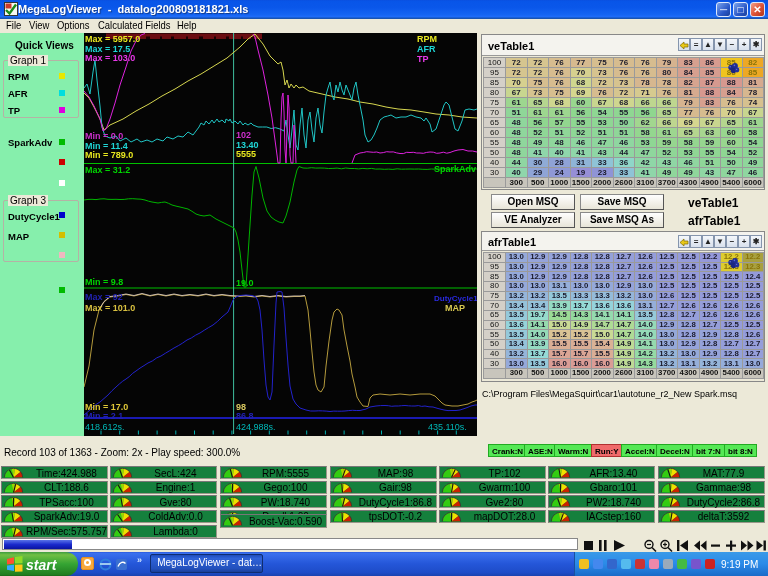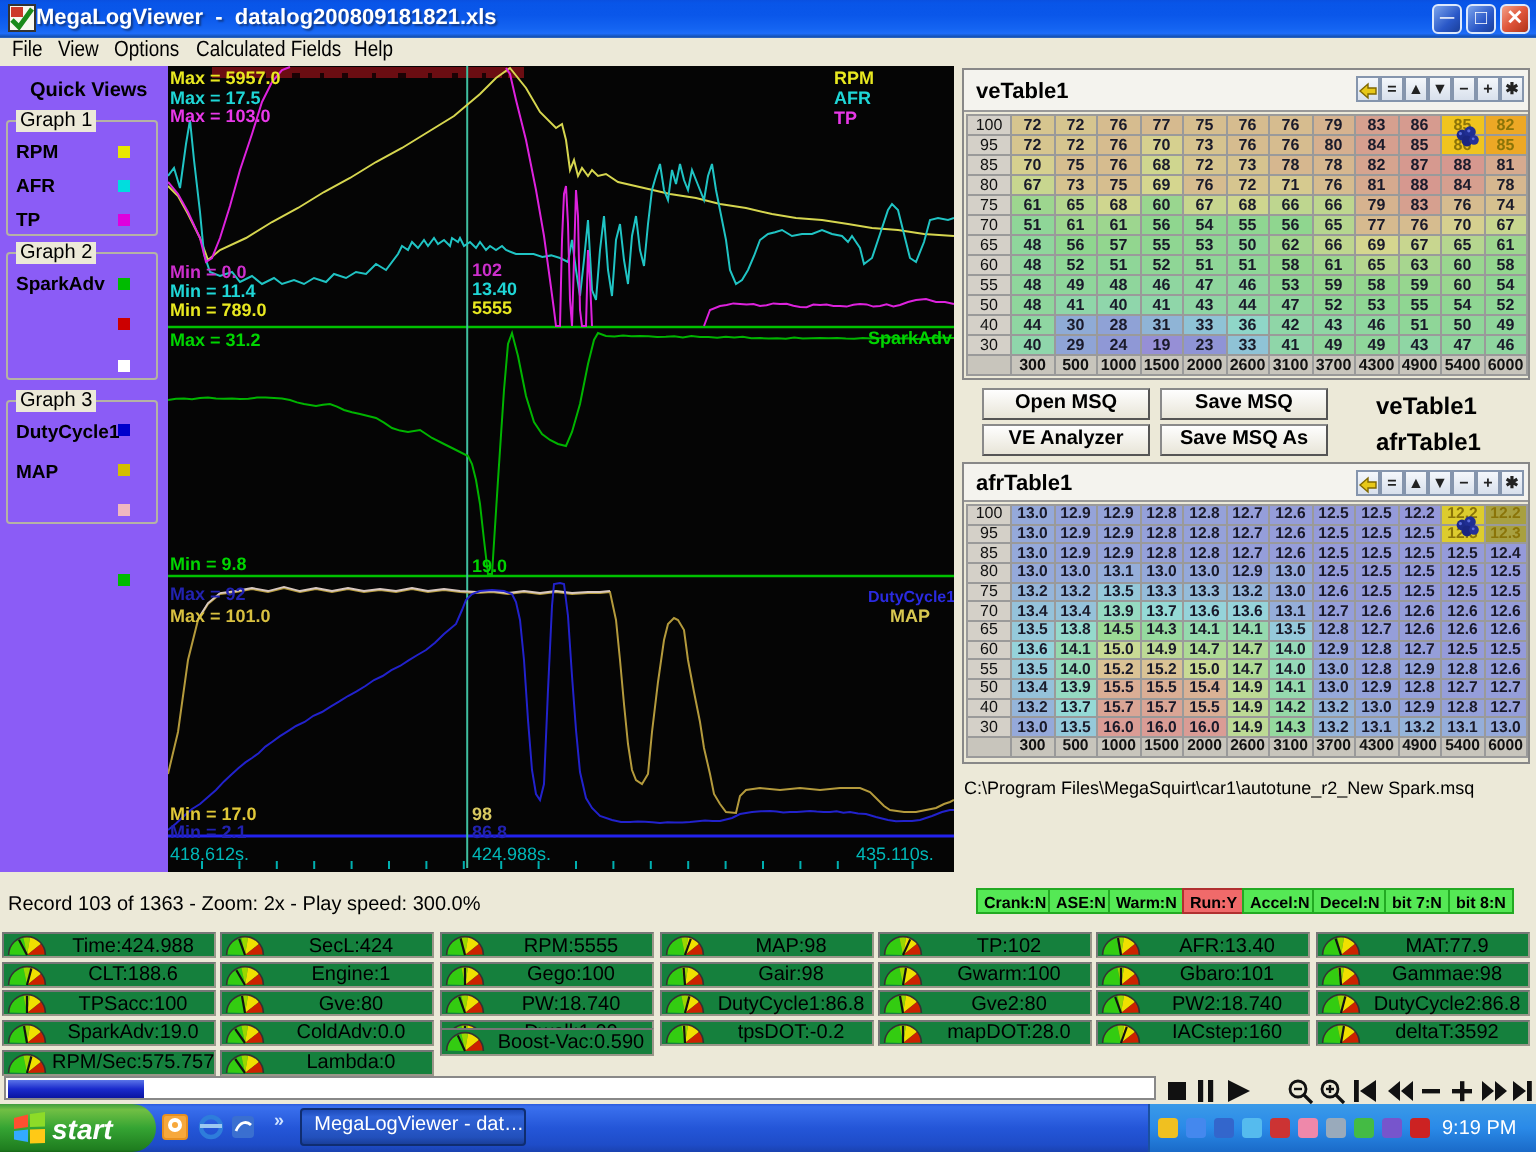--- a/index.html
+++ b/index.html
@@ -3,21 +3,21 @@
 * {margin:0;padding:0;box-sizing:border-box}
 html,body {width:768px;height:576px;overflow:hidden;background:#ece9d8;font-family:"Liberation Sans",sans-serif;position:relative}
 .titlebar {position:absolute;left:0;top:0;width:768px;height:19px;background:linear-gradient(to bottom,#0a50e0 0%,#0855e8 8%,#0a57ea 40%,#1464f2 75%,#1e6cf8 88%,#1450b0 97%,#3a70c8 100%);color:#fff;font-weight:bold;font-size:12px}
 .titlebar .ttl {position:absolute;left:18px;top:3px;font-size:11px;text-shadow:1px 1px 1px #103a8a}
 .ticon {position:absolute;left:4px;top:2px}
 .winbtn {position:absolute;top:2px;width:15px;height:15px;border-radius:3px;border:1px solid #dce8fc;color:#fff;font-size:10px;text-align:center;line-height:13px;font-weight:bold}
 .bmin,.bmax {background:linear-gradient(135deg,#7ba4ec,#2a58c8 60%,#1a3f9a)}
 .bclose {background:linear-gradient(135deg,#f2a088,#e0563a 50%,#b03318)}
 .menubar {position:absolute;left:0;top:19px;width:768px;height:14px;background:#ece9d8;font-size:11px;color:#000}
 .menubar span {position:absolute;top:0px;white-space:nowrap;transform:scaleX(0.86);transform-origin:0 0}
-.sidebar {position:absolute;left:0;top:33px;width:84px;height:403px;background:#8b5cf6;font-size:10px}
+.sidebar {position:absolute;left:0;top:33px;width:84px;height:403px;background:#86efac;font-size:10px}
 .qv {position:absolute;left:15px;top:7px;font-weight:bold;font-size:10px}
 .gbx {position:absolute;left:3px;width:76px;border:1px solid #b5b2a5;border-radius:2px}
 .gbx .cap {position:absolute;left:4px;top:-6px;background:#ece9d8;padding:0 2px;font-size:10px}
 .sit {position:absolute;left:8px;font-weight:bold;font-size:9.5px;color:#000;white-space:nowrap}
 .sq {position:absolute;left:59px;width:6px;height:6px}
 .graph {position:absolute;left:84px;top:33px}
 .panel {position:absolute;background:#ece9d8;border:1px solid #888}
 .phead {height:21px;background:#f4f3ee;border-bottom:1px solid #999;font-size:11px;font-weight:bold;padding:5px 0 0 6px;position:relative}
 .pbtns {position:absolute;right:2px;top:3px;display:flex}
 .pbtn {width:12px;height:13px;border:1px solid #8595ad;background:linear-gradient(#f4f7fb,#d8e0ec);font-size:8px;text-align:center;line-height:12px;font-weight:bold;color:#222;position:relative}
@@ -72,23 +72,20 @@
  <div class="qv">Quick Views</div>
  <div class="gbx" style="top:27px;height:58px">
       <span class="cap">Graph 1</span>
     </div>
  <div class="sit" style="top:38px">RPM</div>
     <div class="sq" style="top:40px;background:#e8e800"></div>
  <div class="sit" style="top:55px">AFR</div>
     <div class="sq" style="top:57px;background:#00dede"></div>
  <div class="sit" style="top:72px">TP</div>
     <div class="sq" style="top:74px;background:#de00de"></div>
- <div class="gbx" style="top:93px;height:64px">
-      <span class="cap">Graph 2</span>
-    </div>
  <div class="sit" style="top:104px">SparkAdv</div>
     <div class="sq" style="top:106px;background:#00bb00"></div>
  <div class="sq" style="top:126px;background:#cc0000"></div>
  <div class="sq" style="top:147px;background:#ffffff"></div>
  <div class="gbx" style="top:167px;height:62px">
       <span class="cap">Graph 3</span>
     </div>
  <div class="sit" style="top:177.5px">DutyCycle1</div>
     <div class="sq" style="top:179px;background:#0000cc"></div>
  <div class="sit" style="top:197.5px">MAP</div>
@@ -510,21 +507,21 @@
             <td style="background:hsl(218,48%,72%)">13.1</td>
             <td style="background:hsl(232,48%,72%)">12.7</td>
             <td style="background:hsl(233,48%,72%)">12.6</td>
             <td style="background:hsl(233,48%,72%)">12.6</td>
             <td style="background:hsl(233,48%,72%)">12.6</td>
             <td style="background:hsl(233,48%,72%)">12.6</td>
           </tr>
           <tr>
             <th>65</th>
             <td style="background:hsl(195,48%,72%)">13.5</td>
-            <td style="background:hsl(168,48%,72%)">13.8</td>
+            <td style="background:hsl(168,48%,72%)">19.7</td>
             <td style="background:hsl(115,48%,72%)">14.5</td>
             <td style="background:hsl(128,48%,72%)">14.3</td>
             <td style="background:hsl(142,48%,72%)">14.1</td>
             <td style="background:hsl(142,48%,72%)">14.1</td>
             <td style="background:hsl(195,48%,72%)">13.5</td>
             <td style="background:hsl(230,48%,72%)">12.8</td>
             <td style="background:hsl(232,48%,72%)">12.7</td>
             <td style="background:hsl(233,48%,72%)">12.6</td>
             <td style="background:hsl(233,48%,72%)">12.6</td>
             <td style="background:hsl(233,48%,72%)">12.6</td>

